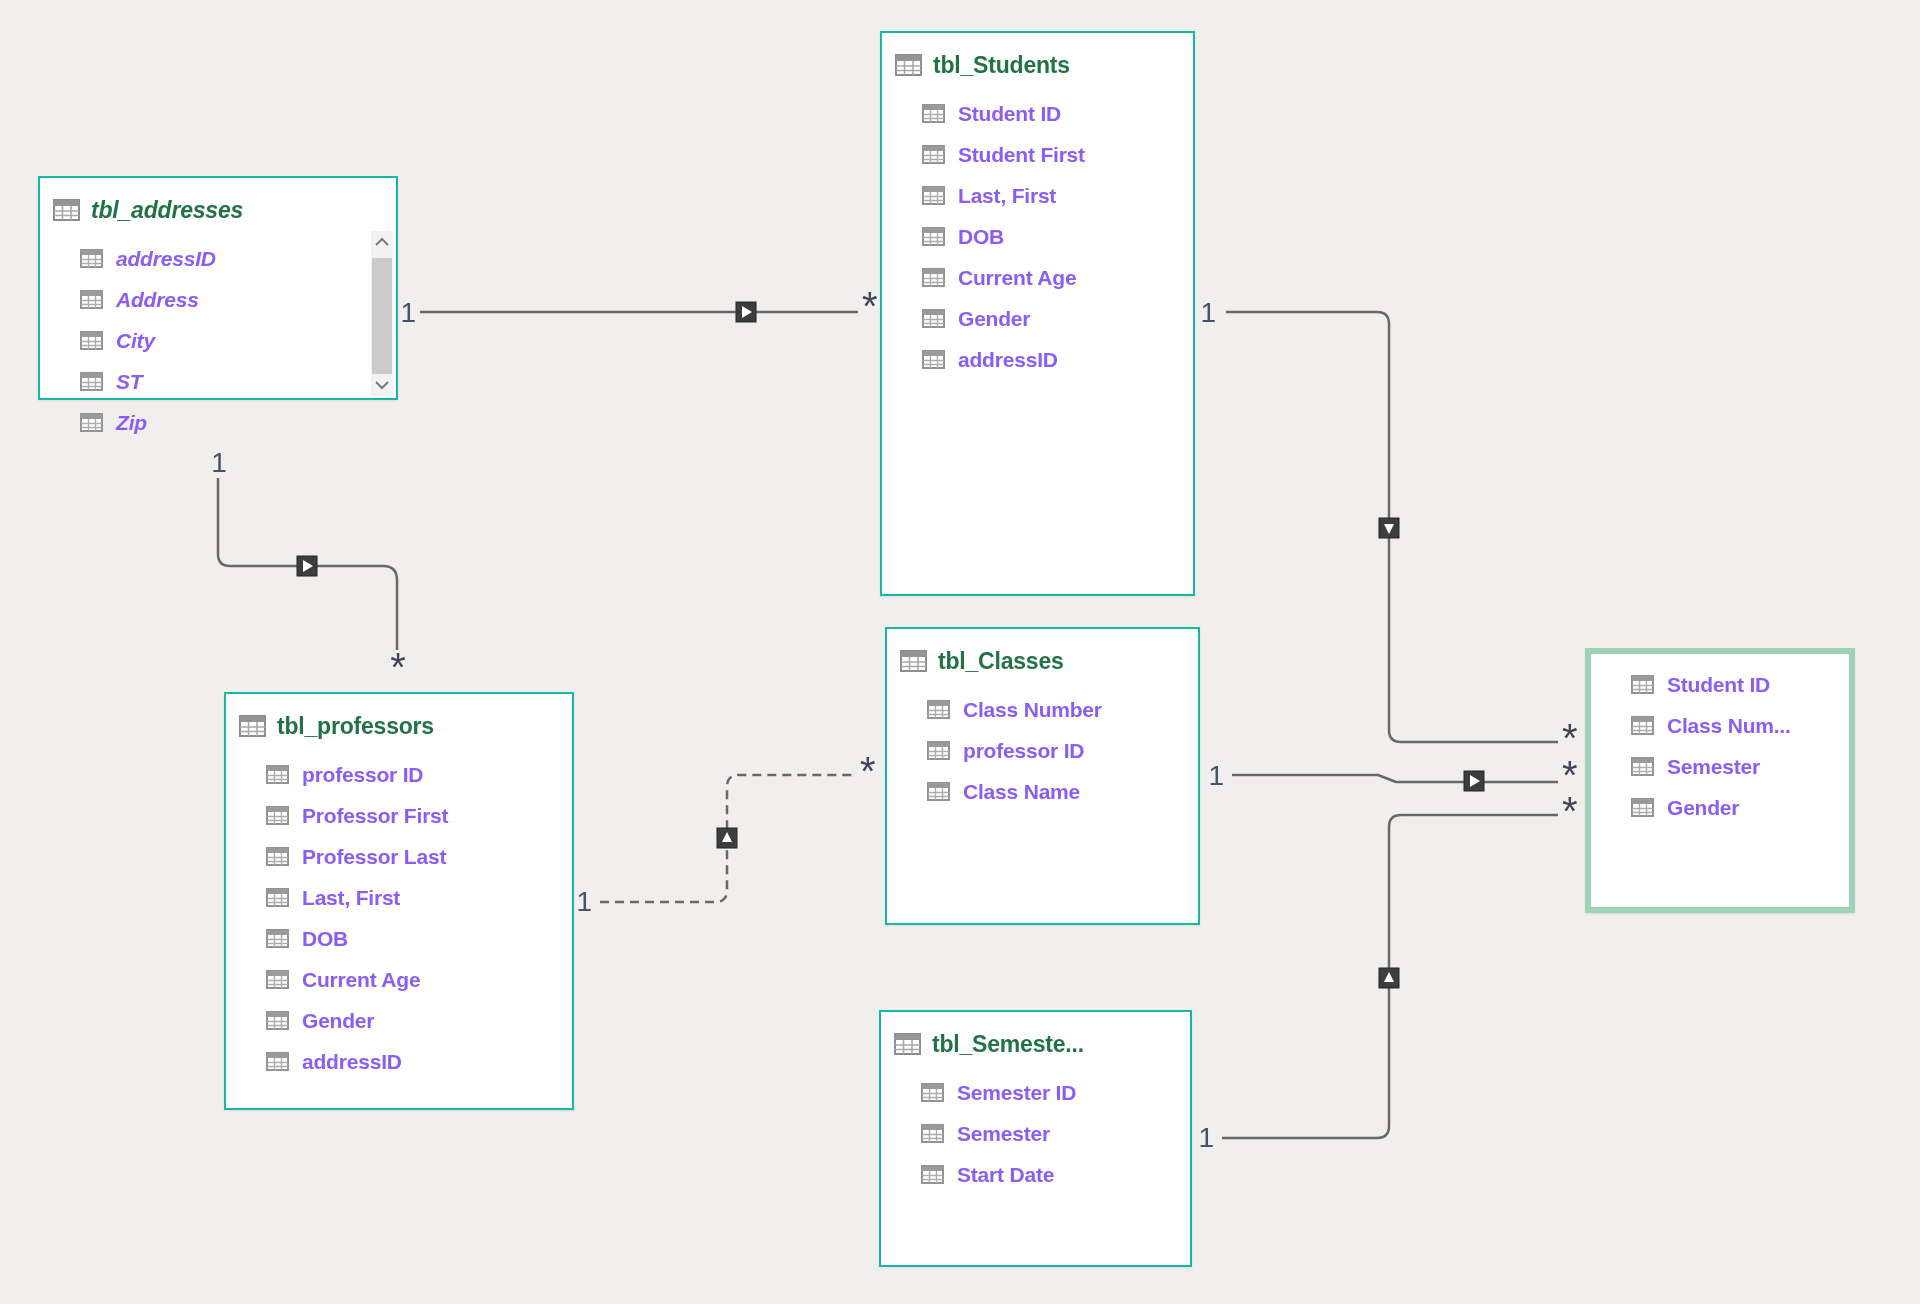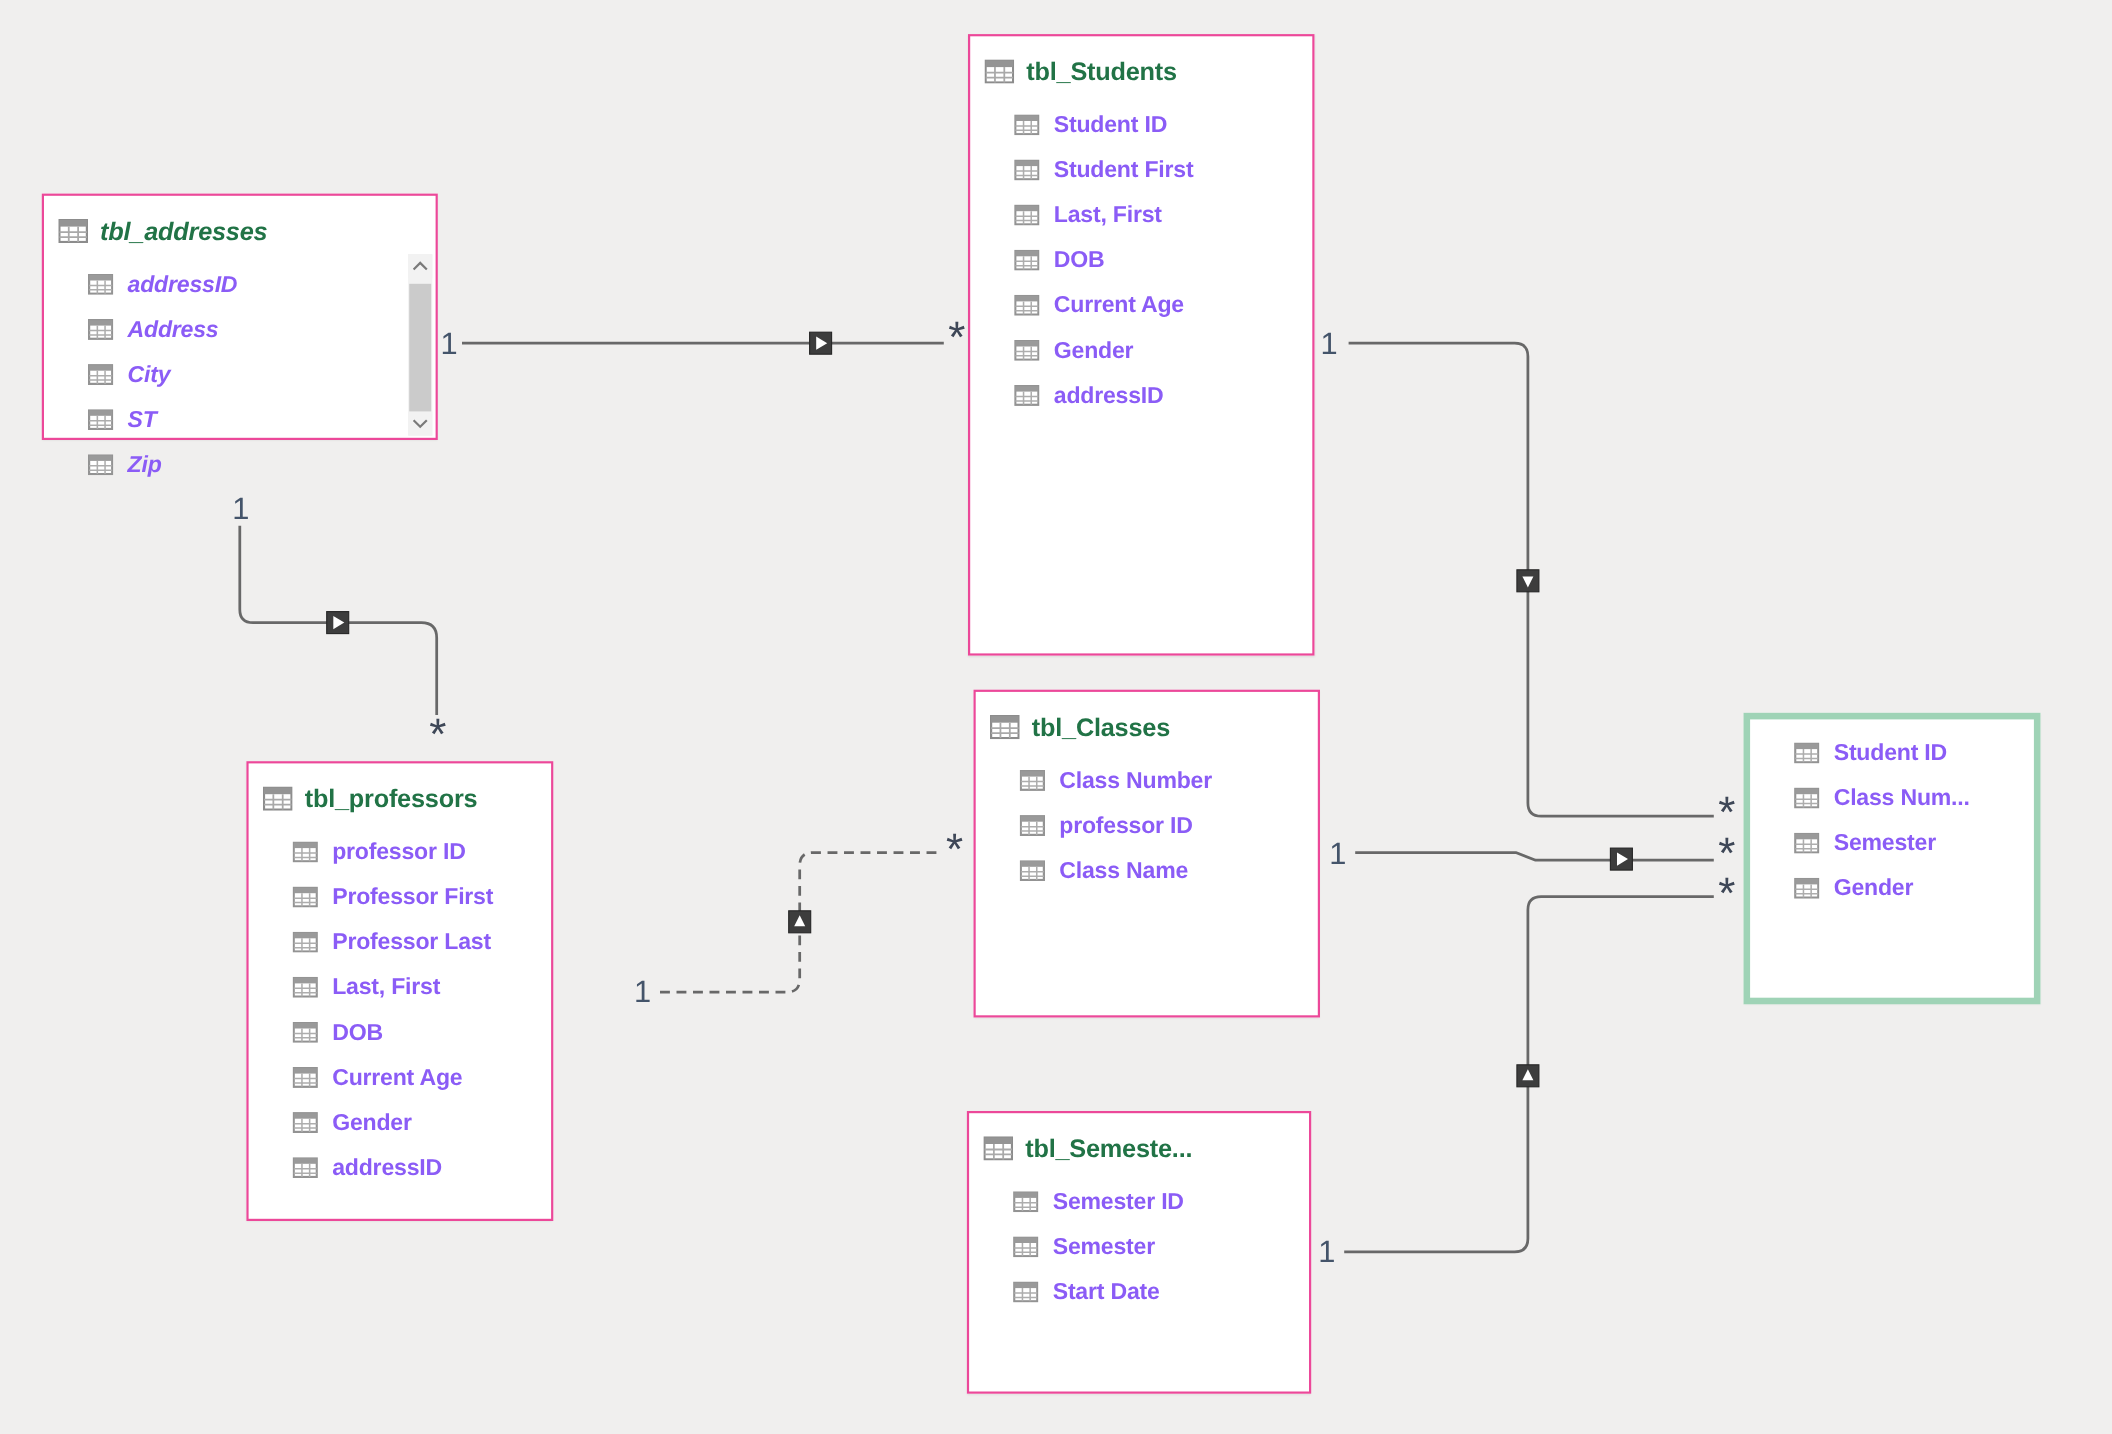--- a/index.html
+++ b/index.html
@@ -38,21 +38,21 @@
   }
   .card-many {
     font-family: "Liberation Sans", sans-serif;
     font-size: 40px;
     fill: #3e4757;
   }
   .table-box {
     position: absolute;
     box-sizing: border-box;
     background: #ffffff;
-    border: 2px solid #ec4899;
+    border: 2px solid #14b8a6;
     box-shadow: 0 1px 2px rgba(0,0,0,0.08);
   }
   .table-box.selected {
     border: 6px solid #9fd3b6;
   }
   .table-header {
     display: flex;
     align-items: center;
     gap: 11px;
     padding: 14px 0 0 13px;
@@ -332,21 +332,21 @@
               <rect x="1" y="1" width="21" height="17" fill="#ffffff" stroke="#939393" stroke-width="2"></rect>
               <rect x="1" y="1" width="21" height="5" fill="#9a9a9a"></rect>
               <path d="M1 10.5 H22 M1 14.5 H22 M8.5 6 V18 M15.5 6 V18" stroke="#adadad" stroke-width="1.4" fill="none"></path>
             </svg>
           </span>
           <span class="field-label">addressID</span>
         </div>
       </div>
   </div>
 
-  <div class="table-box" style="left:224px; top:692px; width:279px; height:418px;">
+  <div class="table-box" style="left:224px; top:692px; width:350px; height:418px;">
     <div class="table-header">
       <span class="hicon">
           <svg width="27" height="22" viewBox="0 0 27 22">
             <rect x="1" y="1" width="25" height="20" fill="#ffffff" stroke="#8c8c8c" stroke-width="2"></rect>
             <rect x="1" y="1" width="25" height="6" fill="#949494"></rect>
             <path d="M1 12 H26 M1 16.5 H26 M9.5 7 V21 M18 7 V21" stroke="#a9a9a9" stroke-width="1.6" fill="none"></path>
           </svg>
         </span>
       <span class="table-title">tbl_professors</span>
     </div>

